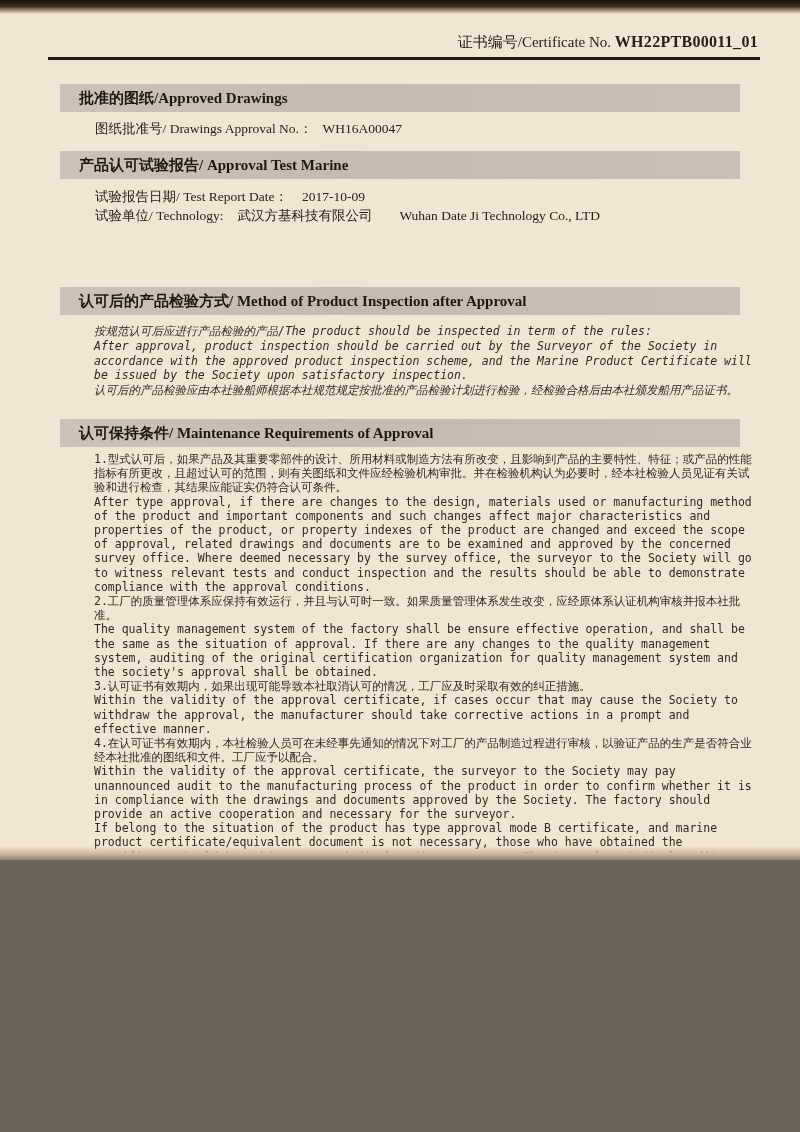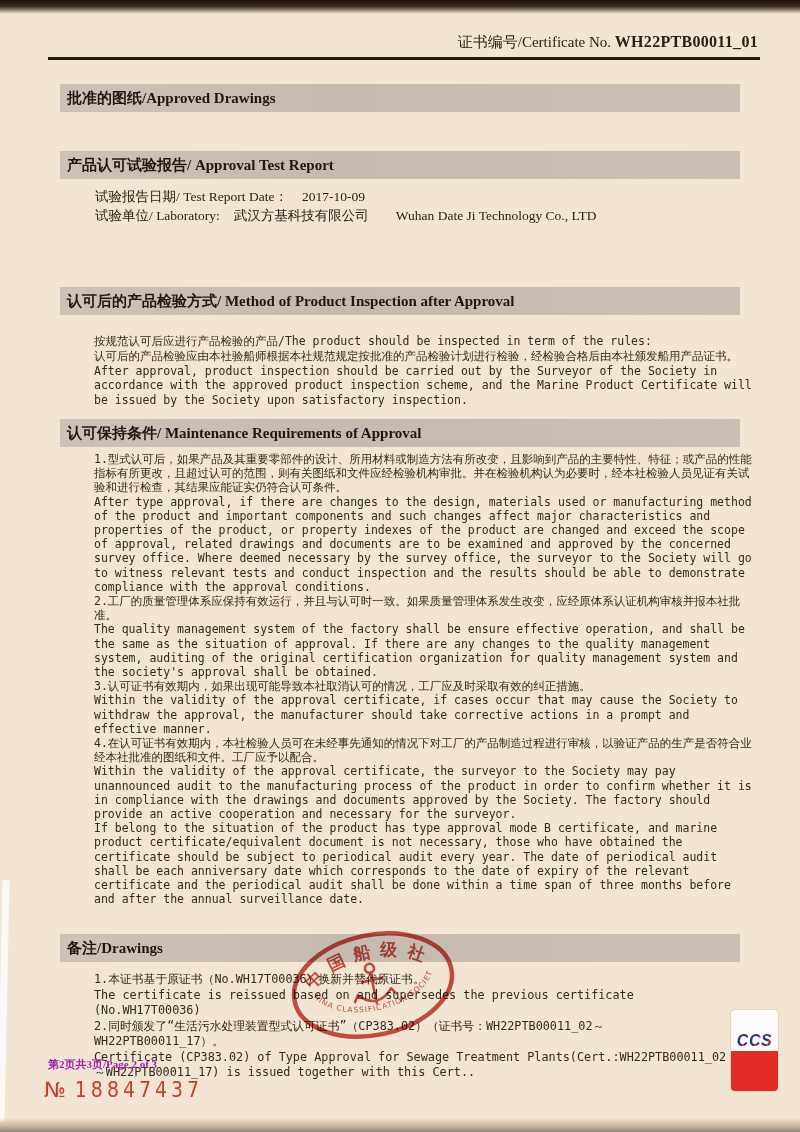--- a/index.html
+++ b/index.html
@@ -1,32 +1,32 @@
 <!DOCTYPE html>
 <html><head>
 <meta charset="utf-8">
 <style>
   html,body{margin:0;padding:0;background:#6b6258;}
   .page{
-    position:relative;width:800px;height:1132px;overflow:hidden;
+    position:relative;width:800px;height:860px;overflow:hidden;
     background:#f3e5d3;
     font-family:"Liberation Serif", serif;color:#2a2116;
   }
   .scan-edge-top{position:absolute;top:0;left:0;width:800px;height:14px;
     background:linear-gradient(#17100a 0%, #3d2d1c 45%, rgba(120,90,60,0) 100%);}
   .scan-edge-bottom{position:absolute;bottom:0;left:0;width:800px;height:14px;
     background:linear-gradient(rgba(140,120,100,0) 0%, #cdb8a2 55%, #8d8579 100%);}
   .scan-sliver-left{position:absolute;left:0;top:880px;width:7px;height:242px;background:#fbf9f5;transform:rotate(1.2deg);}
   .cert-no-line{position:absolute;top:33px;right:42px;font-size:15px;white-space:nowrap;}
   .cert-no-line .num{font-weight:bold;font-size:16px;letter-spacing:.3px;}
   .header-rule{position:absolute;top:57px;left:48px;width:712px;height:3px;background:#241b10;}
   .bar{
     position:absolute;left:60px;width:680px;height:28px;line-height:28px;
     background:linear-gradient(90deg,#cec2b8,#c6b9af 40%,#cbbeb4);
-    font-weight:bold;font-size:15px;padding-left:7px;box-sizing:border-box;
+    font-weight:bold;font-size:15px;padding-left:19px;box-sizing:border-box;
     color:#1f1810;white-space:nowrap;
   }
   .field-row{position:absolute;left:95px;font-size:13.5px;white-space:pre-wrap;}
   .rows-block{position:absolute;left:95px;width:655px;font-size:13.5px;line-height:19px;}
   .row .val{margin-left:14px;white-space:pre-wrap;}
   .body-block{
     position:absolute;left:94px;width:662px;
     font-family:"DejaVu Sans Mono", monospace;
     font-size:11.5px;line-height:14.2px;color:#33291d;
     text-align:left;
@@ -57,32 +57,33 @@
 </head>
 <body>
 
 <div class="page">
   <div class="scan-edge-top"></div>
 
   <div class="cert-no-line"><span>证书编号/Certificate No. </span><span class="num">WH22PTB00011_01</span></div>
   <div class="header-rule"></div>
 
   <div class="bar" style="top:84px;">批准的图纸/Approved Drawings</div>
+  <div class="field-row" style="top:120px;"><span>图纸批准号/ Drawings Approval No.：</span><span class="val" style="margin-left:10px;">WH16A00047</span></div>
 
-  <div class="bar" style="top:151px;">产品认可试验报告/ Approval Test Report</div>
+  <div class="bar" style="top:151px;">产品认可试验报告/ Approval Test Marine</div>
   <div class="rows-block" style="top:187px;">
     <div class="row"><span>试验报告日期/ Test Report Date：</span><span class="val">2017-10-09</span></div>
-    <div class="row"><span>试验单位/ Laboratory:</span><span class="val">武汉方基科技有限公司　　Wuhan Date Ji Technology Co., LTD</span></div>
+    <div class="row"><span>试验单位/ Technology:</span><span class="val">武汉方基科技有限公司　　Wuhan Date Ji Technology Co., LTD</span></div>
   </div>
 
   <div class="bar" style="top:287px;">认可后的产品检验方式/ Method of Product Inspection after Approval</div>
-  <div class="body-block inspect-block" style="top:334px;">
+  <div class="body-block inspect-block" style="top:324px;font-style:italic;">
       <div class="para">按规范认可后应进行产品检验的产品/The product should be inspected in term of the rules:</div>
+      <div class="para">After approval, product inspection should be carried out by the Surveyor of the Society in accordance with the approved product inspection scheme, and the Marine Product Certificate will be issued by the Society upon satisfactory inspection.</div>
       <div class="para">认可后的产品检验应由本社验船师根据本社规范规定按批准的产品检验计划进行检验，经检验合格后由本社颁发船用产品证书。</div>
-      <div class="para">After approval, product inspection should be carried out by the Surveyor of the Society in accordance with the approved product inspection scheme, and the Marine Product Certificate will be issued by the Society upon satisfactory inspection.</div>
     </div>
 
   <div class="bar" style="top:419px;">认可保持条件/ Maintenance Requirements of Approval</div>
   <div class="body-block" style="top:452px;height:474px;overflow:hidden;">
       <div class="para">1.型式认可后，如果产品及其重要零部件的设计、所用材料或制造方法有所改变，且影响到产品的主要特性、特征；或产品的性能指标有所更改，且超过认可的范围，则有关图纸和文件应经检验机构审批。并在检验机构认为必要时，经本社检验人员见证有关试验和进行检查，其结果应能证实仍符合认可条件。</div>
       <div class="para">After type approval, if there are changes to the design, materials used or manufacturing method of the product and important components and such changes affect major characteristics and properties of the product, or property indexes of the product are changed and exceed the scope of approval, related drawings and documents are to be examined and approved by the concerned survey office. Where deemed necessary by the survey office, the surveyor to the Society will go to witness relevant tests and conduct inspection and the results should be able to demonstrate compliance with the approval conditions.</div>
       <div class="para">2.工厂的质量管理体系应保持有效运行，并且与认可时一致。如果质量管理体系发生改变，应经原体系认证机构审核并报本社批准。</div>
       <div class="para">The quality management system of the factory shall be ensure effective operation, and shall be the same as the situation of approval. If there are any changes to the quality management system, auditing of the original certification organization for quality management system and the society's approval shall be obtained.</div>
       <div class="para">3.认可证书有效期内，如果出现可能导致本社取消认可的情况，工厂应及时采取有效的纠正措施。</div>
       <div class="para">Within the validity of the approval certificate, if cases occur that may cause the Society to withdraw the approval, the manufacturer should take corrective actions in a prompt and effective manner.</div>

